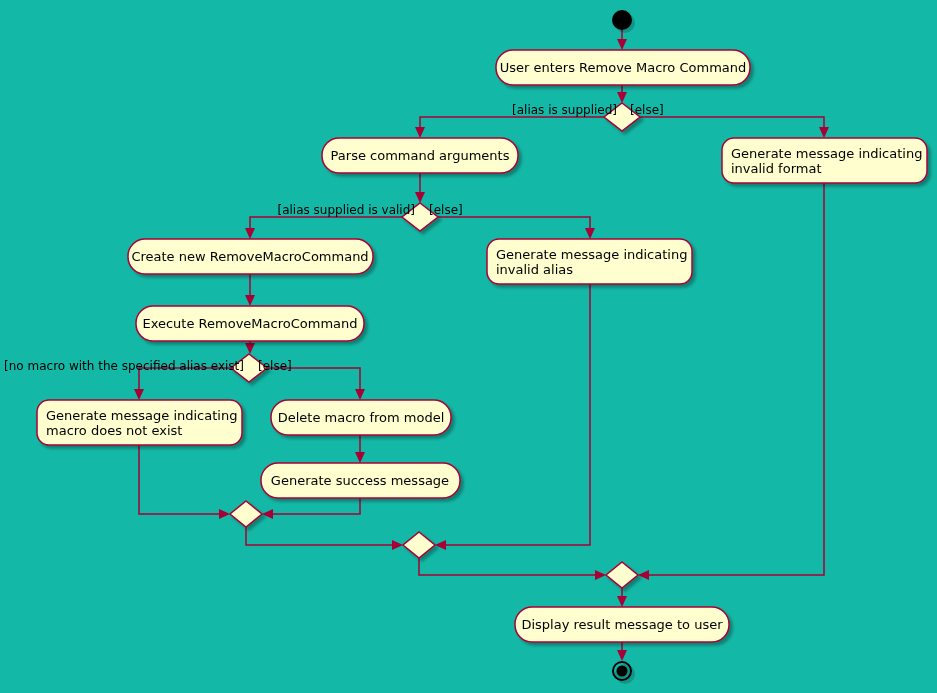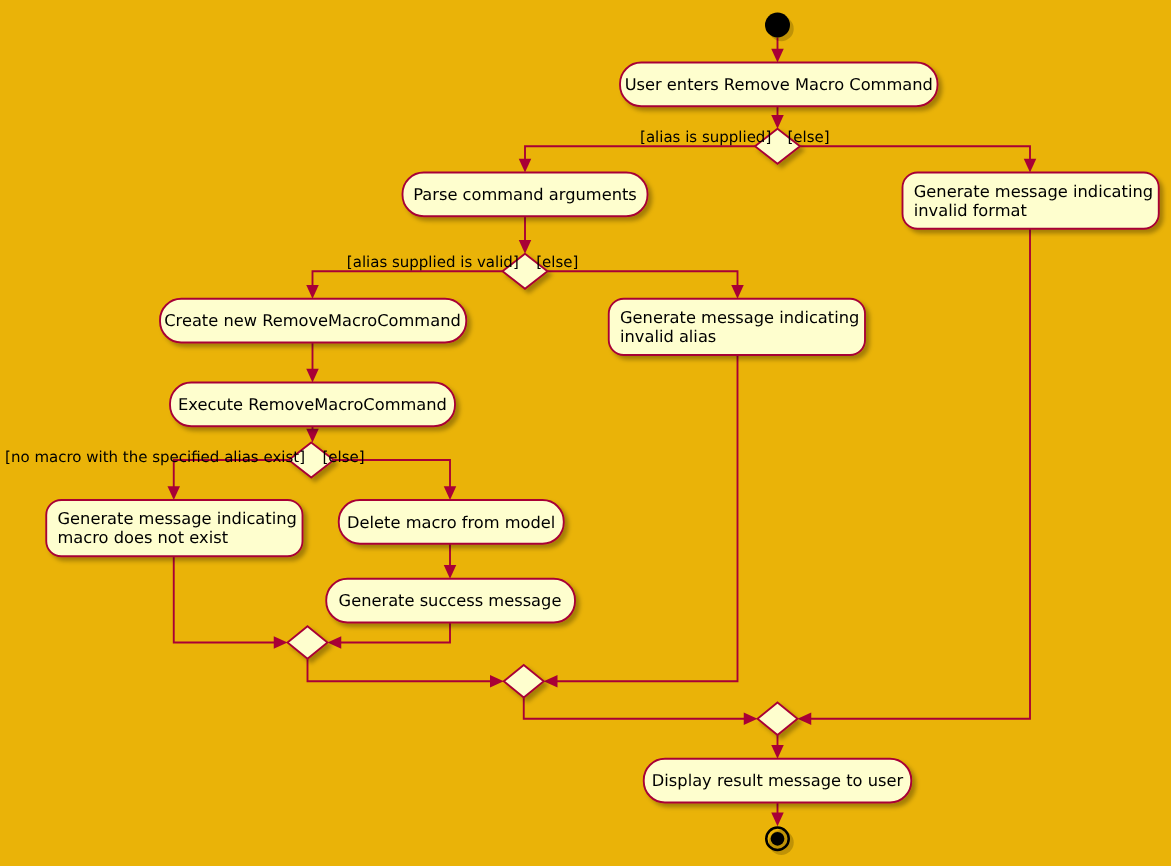--- a/index.html
+++ b/index.html
@@ -10,21 +10,21 @@
   body {
     width: 937px;
     height: 693px;
     font-family: "DejaVu Sans", sans-serif;
     overflow: hidden;
   }
   #diagram-root {
     position: relative;
     width: 937px;
     height: 693px;
-    background: #eab308;
+    background: #14b8a6;
   }
   svg.canvas {
     position: absolute;
     top: 0;
     left: 0;
     width: 937px;
     height: 693px;
   }
   .node-label {
     font-family: "DejaVu Sans", sans-serif;

